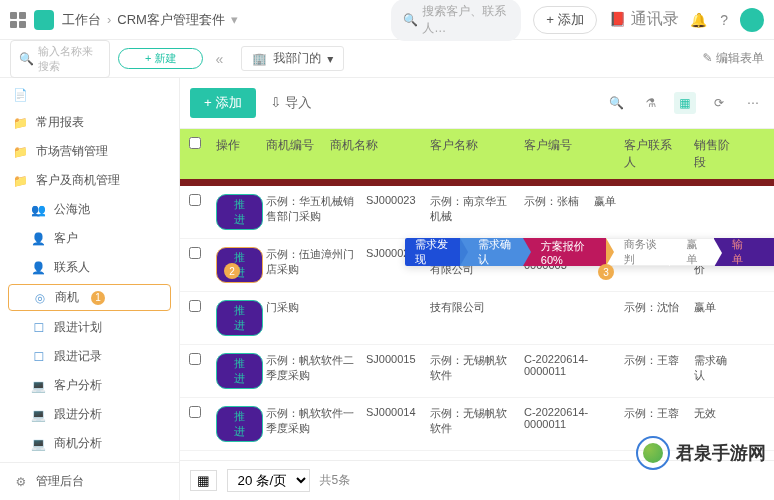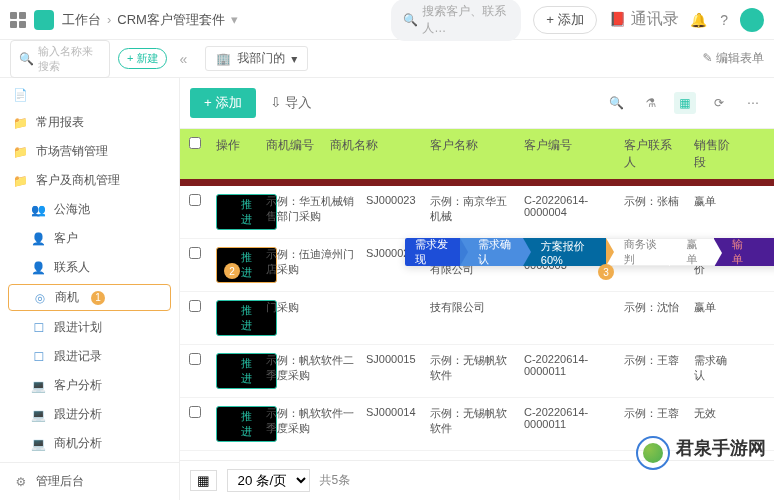--- a/index.html
+++ b/index.html
@@ -10,21 +10,21 @@
 .logo{width:20px;height:20px;background:#27c4a8;border-radius:4px;margin-right:8px}
 .bc{display:flex;align-items:center;gap:6px;font-size:13px}
 .chev{color:#aaa}
 .top-right{margin-left:auto;display:flex;align-items:center;gap:12px}
 .search{display:flex;align-items:center;background:#f2f3f5;border-radius:14px;padding:4px 12px;width:130px;color:#aaa}
 .btn-add-top{border:1px solid #ddd;border-radius:14px;padding:4px 12px;background:#fff;color:#555}
 .icon-g{color:#888;font-size:14px}
 .avatar{width:24px;height:24px;border-radius:50%;background:#27c4a8}
 .row2{height:38px;display:flex;align-items:center;padding:0 10px;border-bottom:1px solid #eee;gap:8px}
 .left-search{display:flex;align-items:center;border:1px solid #e5e5e5;border-radius:4px;padding:3px 8px;color:#bbb;width:100px}
-.btn-new{border:1px solid #27c4a8;color:#27c4a8;background:#fff;border-radius:12px;padding:2px 8px;font-size:11px}
+.btn-new{border:1px solid #27c4a8;color:#27c4a8;background:#fff;border-radius:12px;padding:2px 26px;font-size:11px}
 .collapse{color:#aaa;font-size:14px;margin-left:4px}
 .dept-sel{display:flex;align-items:center;gap:6px;border:1px solid #e5e5e5;border-radius:3px;padding:3px 10px;margin-left:10px}
 .edit-form{margin-left:auto;color:#888}
 .layout{display:flex;height:calc(500px - 78px)}
 .sidebar{width:180px;border-right:1px solid #eee;overflow-y:auto;padding:4px 0}
 .s-item{display:flex;align-items:center;padding:6px 14px;gap:8px;color:#555;cursor:pointer;position:relative}
 .s-item.sub{padding-left:32px}
 .s-item.active{border:1.5px solid #f0ad4e;border-radius:4px;margin:2px 8px;padding:4px 6px 4px 24px}
 .s-ico{width:14px;height:14px;display:inline-flex;align-items:center;justify-content:center;color:#888;font-size:12px}
 .s-ico.blue{color:#5b9bd5}
@@ -41,36 +41,36 @@
 .th,.td{padding:8px 6px}
 .c-cb{width:30px;text-align:center}
 .c-op{width:50px}
 .c-name{width:100px}
 .c-code{width:64px}
 .c-cust{width:94px}
 .c-ccode{width:100px}
 .c-contact{width:70px}
 .c-stage{width:50px}
 .trow{display:flex;border-bottom:1px solid #f2f2f2;align-items:flex-start;font-size:11px;color:#555;position:relative}
-.op-btn{border:1px solid #27c4a8;color:#27c4a8;background:#000000;padding:2px 24px;border-radius:3px;font-size:11px}
+.op-btn{border:1px solid #27c4a8;color:#27c4a8;background:#4c1d95;padding:2px 17px;border-radius:10px;font-size:11px}
 .op-btn.hl{border:1.5px solid #f0ad4e}
 .badge2{position:absolute;left:44px;top:24px;width:16px;height:16px;border-radius:50%;background:#f0ad4e;color:#fff;font-size:10px;display:flex;align-items:center;justify-content:center}
 .pager{border-top:1px solid #eee;padding:8px 10px;display:flex;align-items:center;gap:10px;color:#888}
 .pg-btn{border:1px solid #ddd;padding:2px 6px;background:#fff}
 .overlay{position:absolute;top:160px;left:225px;width:400px;display:flex;box-shadow:0 2px 8px rgba(0,0,0,.15);background:#fff;border-radius:2px;overflow:hidden;z-index:10}
 .stage{position:relative;height:28px;display:flex;align-items:center;justify-content:center;color:#fff;font-size:11px;padding:0 10px 0 18px}
 .stage:after{content:"";position:absolute;right:-8px;top:0;border-top:14px solid transparent;border-bottom:14px solid transparent;border-left:8px solid;z-index:1}
 .st1{background:#1d4ed8;padding-left:10px}.st1:after{border-left-color:#3b7dd8}
 .st2{background:#4a8de0}.st2:after{border-left-color:#4a8de0}
-.st3{background:#0369a1}.st3:after{border-left-color:#f0ad4e}
+.st3{background:#be185d}.st3:after{border-left-color:#f0ad4e}
 .st4{background:#fff;color:#888;border-top:1px solid #eee;border-bottom:1px solid #eee}.st4:after{border-left-color:#fff}
 .st5{background:#4c1d95;color:#888}.st5:after{display:none}
 .st5.lose{color:#e88}
 .badge3{position:absolute;top:186px;left:418px;width:16px;height:16px;border-radius:50%;background:#f0ad4e;color:#fff;font-size:10px;display:flex;align-items:center;justify-content:center;z-index:11}
-.wm{position:absolute;right:8px;bottom:30px;display:flex;align-items:flex-start;gap:6px;z-index:20}
+.wm{position:absolute;right:8px;bottom:30px;display:flex;align-items:center;gap:6px;z-index:20}
 .wm-logo{width:34px;height:34px;border-radius:50%;border:2px solid #3b7dd8;display:flex;align-items:center;justify-content:center}
 .wm-leaf{width:20px;height:20px;border-radius:50%;background:radial-gradient(circle at 30% 30%,#8bc34a,#4caf50)}
 .wm-text{font-size:18px;font-weight:600;color:#333}
 input[type=checkbox]{width:12px;height:12px}
 </style>
 </head>
 <body>
 
 <div class="topbar">
   <div class="app-sq">
@@ -198,21 +198,20 @@
         <div class="th c-contact">客户联系人</div>
         <div class="th c-stage">销售阶段</div>
       </div>
       <div id="tbody">
           <div class="trow">
             <div class="td c-cb"><input type="checkbox" style=""></div>
             <div class="td c-op"><button class="op-btn">推进</button></div>
             <div class="td c-name">示例：华五机械销售部门采购</div>
             <div class="td c-code">SJ000023</div>
             <div class="td c-cust">示例：南京华五机械</div>
-            <div class="td c-ccode">C-20220614-0000004</div>
             <div class="td c-contact">示例：张楠</div>
             <div class="td c-stage">赢单</div>
           </div>
           <div class="trow">
             <div class="td c-cb"><input type="checkbox" style=""></div>
             <div class="td c-op"><button class="op-btn hl">推进</button><span class="badge2">2</span></div>
             <div class="td c-name">示例：伍迪漳州门店采购</div>
             <div class="td c-code">SJ000022</div>
             <div class="td c-cust">示例：伍迪汽车有限公司</div>
             <div class="td c-ccode">C-20220614-0000003</div>

